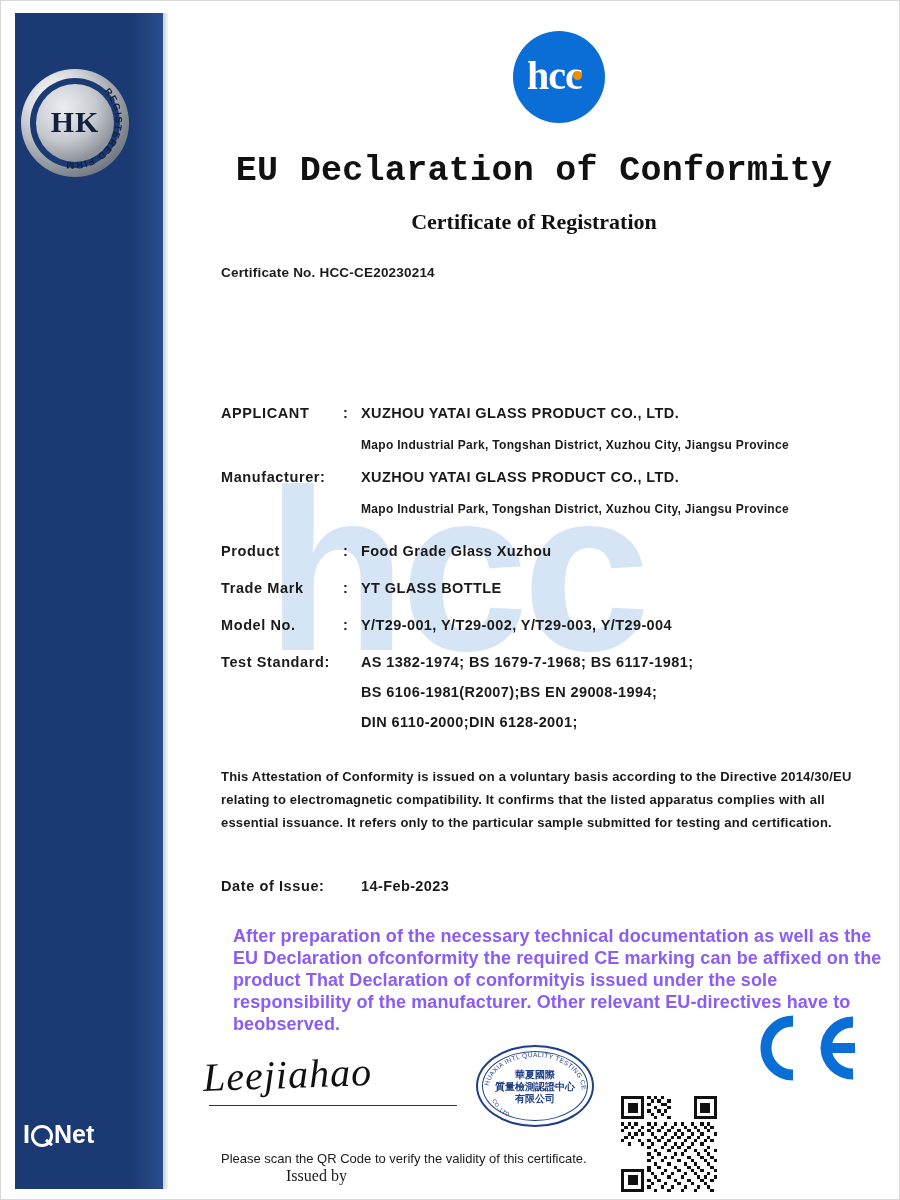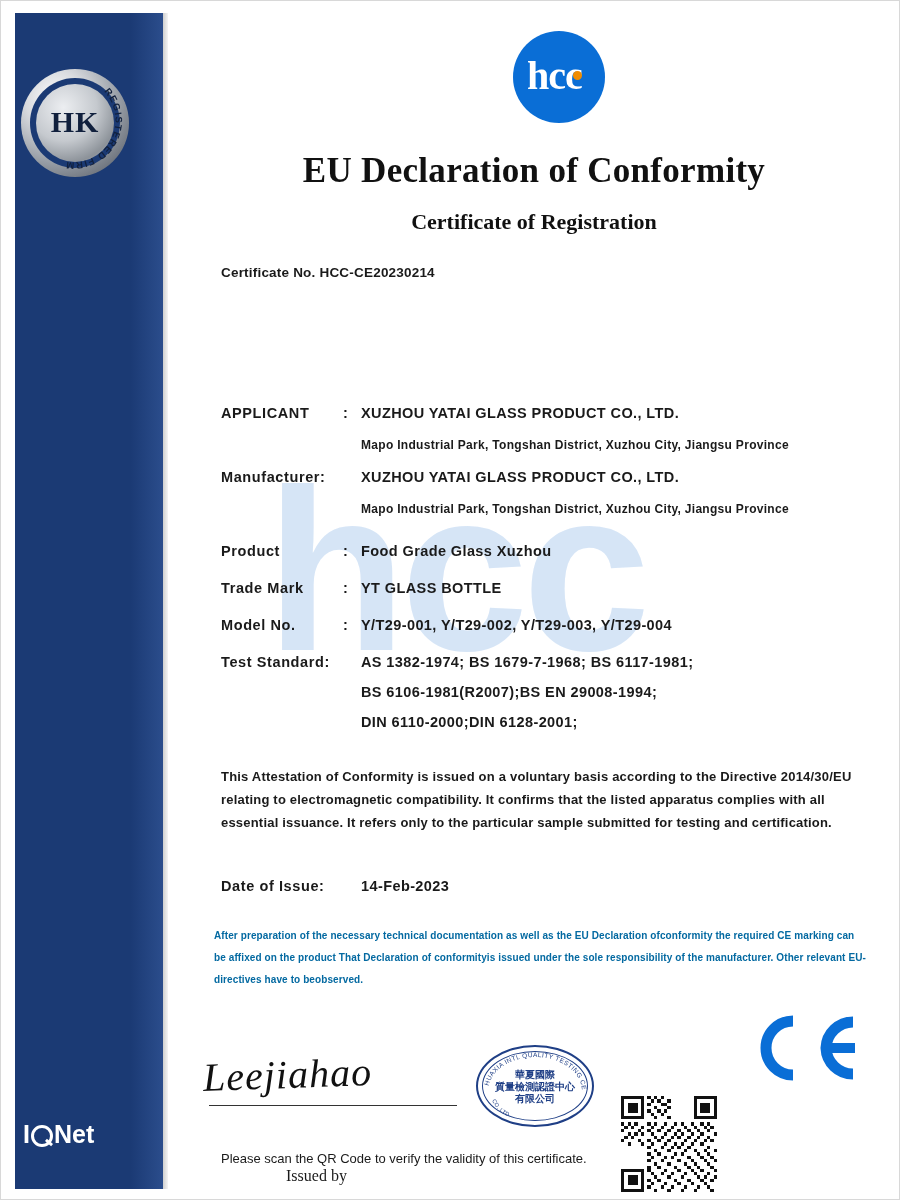--- a/index.html
+++ b/index.html
@@ -175,21 +175,21 @@
     border-radius: 50%;
     background: #f08c00;
   }
 
   .title-main {
     position: absolute;
     left: 0;
     top: 138px;
     width: 706px;
     text-align: center;
-    font-family: Liberation Serif, serif;
+    font-family: Liberation Mono, monospace;
     font-weight: bold;
     font-size: 35px;
     color: #111111;
     letter-spacing: 0.3px;
   }
   .title-sub {
     position: absolute;
     left: 0;
     top: 196px;
     width: 706px;
@@ -265,27 +265,27 @@
     width: 652px;
     font-size: 13px;
     font-weight: bold;
     line-height: 23px;
     color: #1a1a1a;
     letter-spacing: 0.2px;
   }
 
   .after {
     position: absolute;
-    left: 33px;
+    left: 52px;
     top: 912px;
     width: 652px;
-    font-size: 10px;
+    font-size: 18px;
     font-weight: bold;
     line-height: 22px;
-    color: #0369a1;
+    color: #8b5cf6;
     letter-spacing: 0.1px;
   }
 
   .company-line {
     position: absolute;
     left: 145px;
     top: 1006px;
     font-size: 13.5px;
     font-weight: bold;
     color: #1a1a1a;

